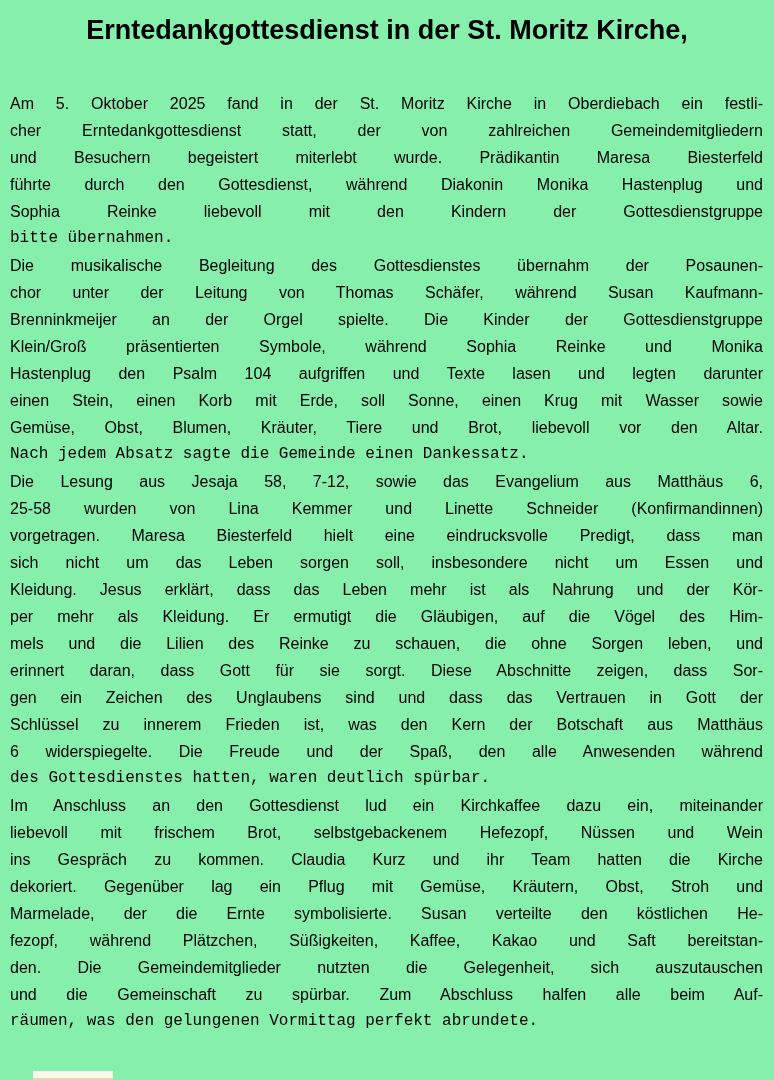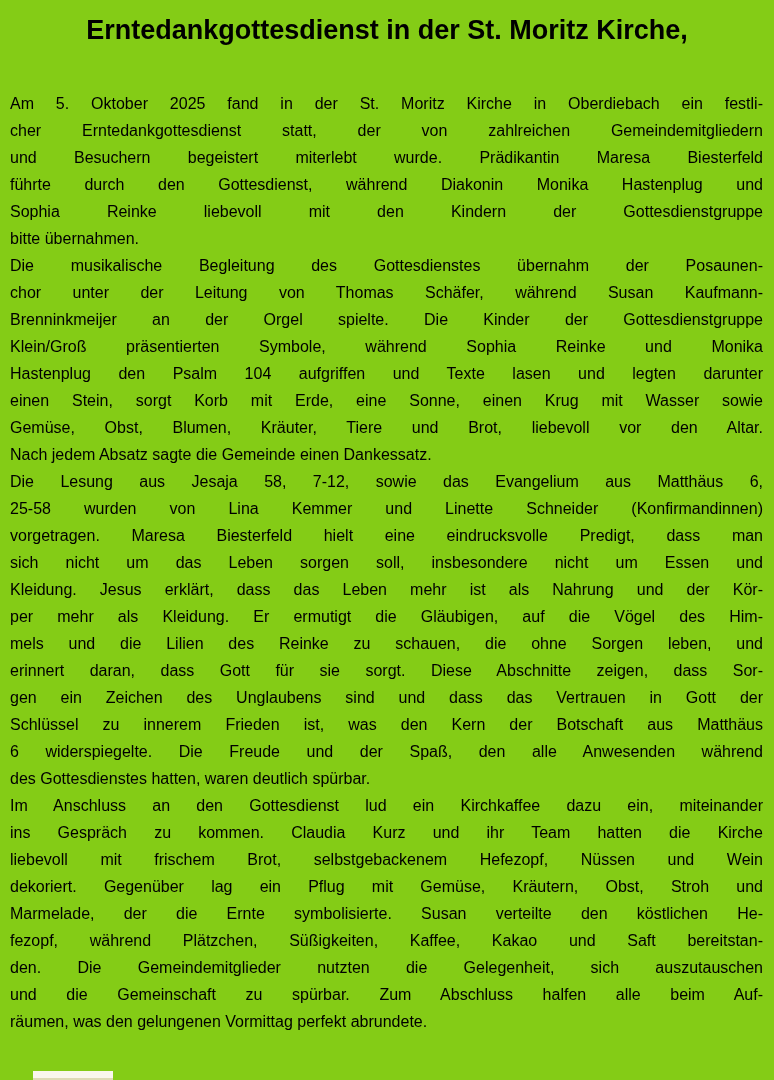--- a/index.html
+++ b/index.html
@@ -4,21 +4,21 @@
 <style>
   html, body {
     margin: 0;
     padding: 0;
     background: #ffffff;
   }
   .page {
     position: relative;
     width: 774px;
     height: 1080px;
-    background: #84cc16;
+    background: #86efac;
     overflow: hidden;
     font-family: "Liberation Sans", sans-serif;
     color: #000000;
   }
   .title {
     margin: 0;
     padding-top: 13px;
     text-align: center;
     font-size: 27px;
     line-height: 34px;
@@ -40,20 +40,21 @@
   .line {
     font-size: 16px;
     line-height: 27px;
     text-align: justify;
     text-align-last: justify;
     white-space: normal;
   }
   .line.last {
     text-align: left;
     text-align-last: left;
+    font-family: Liberation Mono, monospace;
   }
   .cutoff-element {
     position: absolute;
     left: 33px;
     top: 1071px;
     width: 80px;
     height: 9px;
     background: #faf7ec;
     border-bottom: 2px solid #dedbb4;
     box-sizing: border-box;
@@ -74,42 +75,42 @@
         <div class="line">führte durch den Gottesdienst, während Diakonin Monika Hastenplug und</div>
         <div class="line">Sophia Reinke liebevoll mit den Kindern der Gottesdienstgruppe</div>
         <div class="line last">bitte übernahmen.</div>
       </div>
       <div class="paragraph">
         <div class="line">Die musikalische Begleitung des Gottesdienstes übernahm der Posaunen-</div>
         <div class="line">chor unter der Leitung von Thomas Schäfer, während Susan Kaufmann-</div>
         <div class="line">Brenninkmeijer an der Orgel spielte. Die Kinder der Gottesdienstgruppe</div>
         <div class="line">Klein/Groß präsentierten Symbole, während Sophia Reinke und Monika</div>
         <div class="line">Hastenplug den Psalm 104 aufgriffen und Texte lasen und legten darunter</div>
-        <div class="line">einen Stein, sorgt Korb mit Erde, eine Sonne, einen Krug mit Wasser sowie</div>
+        <div class="line">einen Stein, einen Korb mit Erde, soll Sonne, einen Krug mit Wasser sowie</div>
         <div class="line">Gemüse, Obst, Blumen, Kräuter, Tiere und Brot, liebevoll vor den Altar.</div>
         <div class="line last">Nach jedem Absatz sagte die Gemeinde einen Dankessatz.</div>
       </div>
       <div class="paragraph">
         <div class="line">Die Lesung aus Jesaja 58, 7-12, sowie das Evangelium aus Matthäus 6,</div>
         <div class="line">25-58 wurden von Lina Kemmer und Linette Schneider (Konfirmandinnen)</div>
         <div class="line">vorgetragen. Maresa Biesterfeld hielt eine eindrucksvolle Predigt, dass man</div>
         <div class="line">sich nicht um das Leben sorgen soll, insbesondere nicht um Essen und</div>
         <div class="line">Kleidung. Jesus erklärt, dass das Leben mehr ist als Nahrung und der Kör-</div>
         <div class="line">per mehr als Kleidung. Er ermutigt die Gläubigen, auf die Vögel des Him-</div>
         <div class="line">mels und die Lilien des Reinke zu schauen, die ohne Sorgen leben, und</div>
         <div class="line">erinnert daran, dass Gott für sie sorgt. Diese Abschnitte zeigen, dass Sor-</div>
         <div class="line">gen ein Zeichen des Unglaubens sind und dass das Vertrauen in Gott der</div>
         <div class="line">Schlüssel zu innerem Frieden ist, was den Kern der Botschaft aus Matthäus</div>
         <div class="line">6 widerspiegelte. Die Freude und der Spaß, den alle Anwesenden während</div>
         <div class="line last">des Gottesdienstes hatten, waren deutlich spürbar.</div>
       </div>
       <div class="paragraph">
         <div class="line">Im Anschluss an den Gottesdienst lud ein Kirchkaffee dazu ein, miteinander</div>
+        <div class="line">liebevoll mit frischem Brot, selbstgebackenem Hefezopf, Nüssen und Wein</div>
         <div class="line">ins Gespräch zu kommen. Claudia Kurz und ihr Team hatten die Kirche</div>
-        <div class="line">liebevoll mit frischem Brot, selbstgebackenem Hefezopf, Nüssen und Wein</div>
         <div class="line">dekoriert. Gegenüber lag ein Pflug mit Gemüse, Kräutern, Obst, Stroh und</div>
         <div class="line">Marmelade, der die Ernte symbolisierte. Susan verteilte den köstlichen He-</div>
         <div class="line">fezopf, während Plätzchen, Süßigkeiten, Kaffee, Kakao und Saft bereitstan-</div>
         <div class="line">den. Die Gemeindemitglieder nutzten die Gelegenheit, sich auszutauschen</div>
         <div class="line">und die Gemeinschaft zu spürbar. Zum Abschluss halfen alle beim Auf-</div>
         <div class="line last">räumen, was den gelungenen Vormittag perfekt abrundete.</div>
       </div>
     </div>
   <div class="cutoff-element"></div>
 </div>

